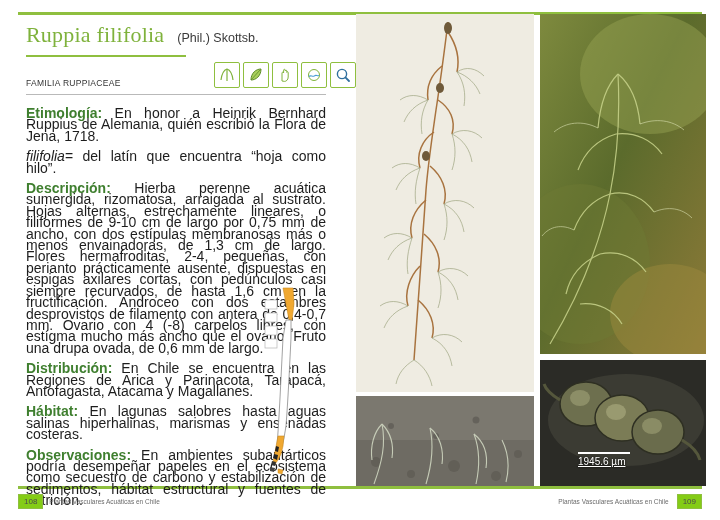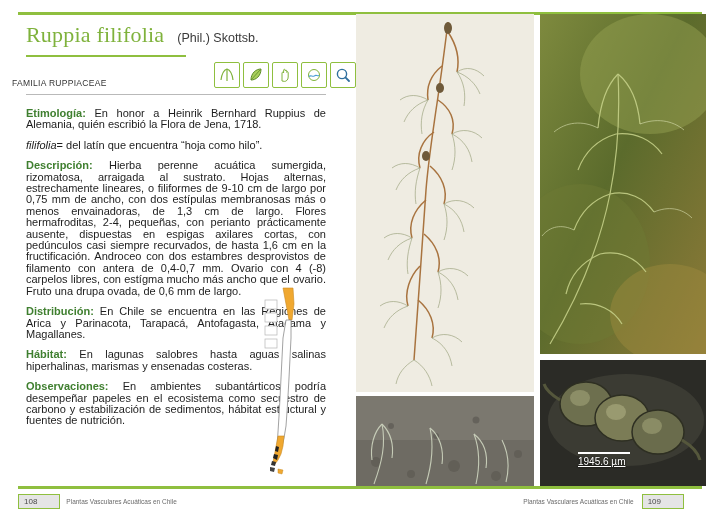--- a/index.html
+++ b/index.html
@@ -54,21 +54,21 @@
     margin-left: 13px;
   }
   .title-underline {
     position: absolute;
     left: 26px; top: 55px;
     width: 160px; height: 2px;
     background: #8fbf3f;
   }
   .family {
     position: absolute;
-    left: 12px; top: 78px;
+    left: 26px; top: 78px;
     font-size: 8.5px;
     color: #333;
     letter-spacing: .3px;
   }
   .family-rule {
     position: absolute;
     left: 26px; top: 94px;
     width: 300px; height: 1px;
     background: #b9b9b9;
   }
@@ -87,21 +87,21 @@
     align-items: center;
     justify-content: center;
     background: #fff;
   }
   .icon-box svg { display: block; }
   
   .col-text {
     position: absolute;
     left: 26px; top: 108px;
     width: 300px;
-    font-size: 11px;
+    font-size: 14px;
     line-height: 11.4px;
     color: #1d1d1d;
     text-align: justify;
   }
   .col-text p { margin: 0 0 9px 0; }
   .lbl {
     color: #3f7f2f;
     font-weight: bold;
   }
   .ital { font-style: italic; }
@@ -153,29 +153,29 @@
     margin: 0 auto 2px auto;
   }
   
   .folio-left {
     position: absolute;
     left: 18px; top: 494px;
     display: flex; align-items: center; gap: 6px;
   }
   .folio-right {
     position: absolute;
-    right: 36px; top: 494px;
+    right: 18px; top: 494px;
     display: flex; align-items: center; gap: 8px;
   }
   .folio-num {
     border: 1px solid #8fbf3f;
     color: #4a4a4a;
     font-size: 8px;
-    padding: 2px 22px 2px 5px;
-    background: #e5e5e5;
+    padding: 2px 5px 2px 5px;
+    background: #84cc16;
   }
   .folio-txt {
     font-size: 6.5px;
     color: #6b6b6b;
   }
 </style>
 </head>
 <body>
 
 <div class="page">

